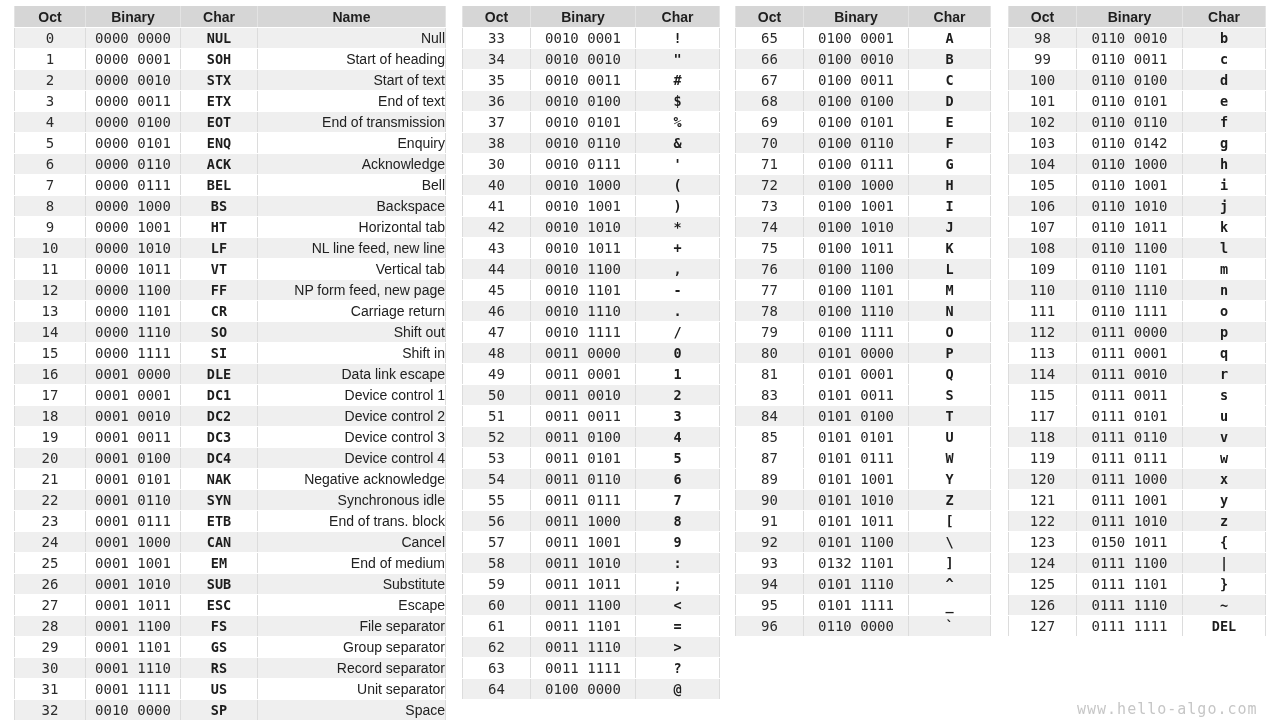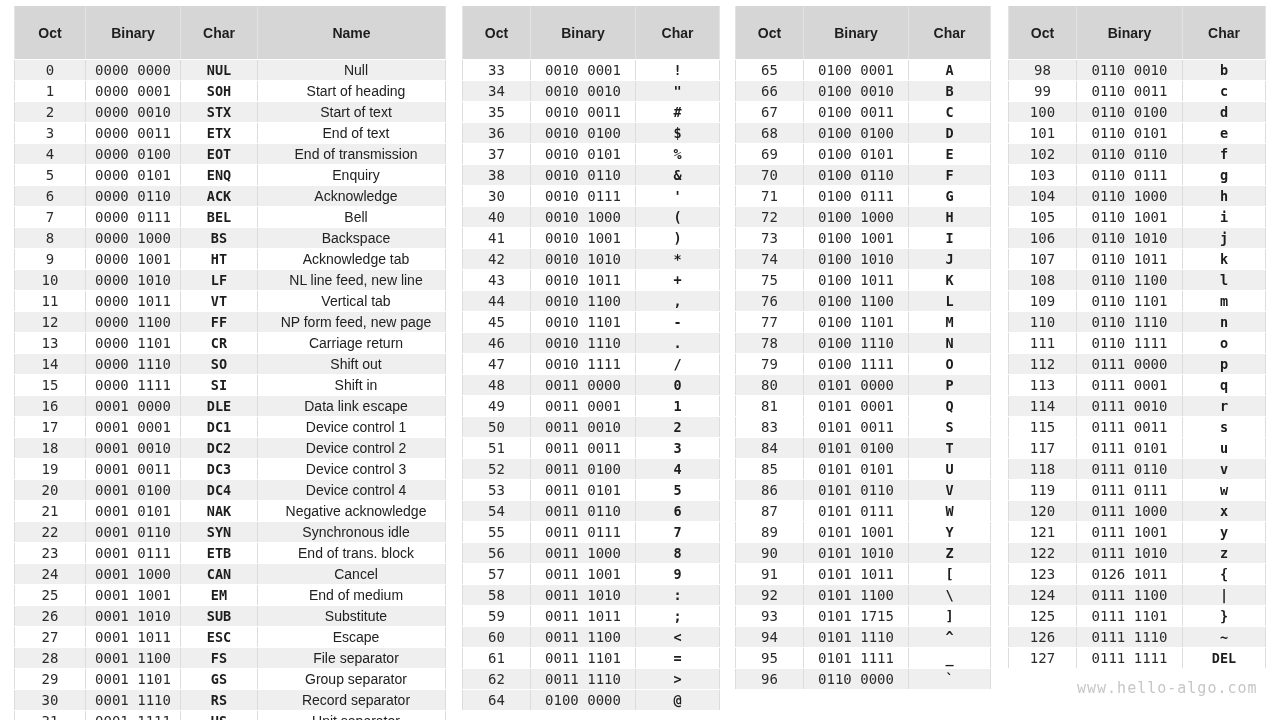--- a/index.html
+++ b/index.html
@@ -17,43 +17,43 @@
   body{
     width:1280px;height:720px;position:relative;overflow:hidden;
     background:#ffffff;font-family:"Liberation Sans",sans-serif;
   }
   table.ascii{
     position:absolute;border-collapse:collapse;table-layout:fixed;
   }
   table.ascii th{
     height:21px;background:var(--header-bg);
     font:bold 14px "Liberation Sans",sans-serif;color:var(--text-header);
-    text-align:center;padding:16px;
+    text-align:center;padding:0;
     border-left:1px solid #e3e3e3;border-right:1px solid #e3e3e3;
     border-bottom:1px solid var(--border-h);
   }
   table.ascii td{
     height:20px;padding:0;text-align:center;
     font:14px "DejaVu Sans Mono",monospace;color:var(--text-mono);
     border-left:1px solid var(--border-v);border-right:1px solid var(--border-v);
     border-top:1px solid var(--border-h);border-bottom:1px solid var(--border-h);
     background:#ffffff;
   }
   table.ascii tr.alt td{background:var(--stripe-bg);}
   table.ascii td.col-char{font-weight:bold;font-size:13.5px;color:var(--text-char);}
   table.ascii td.col-name{
     font:14px "Liberation Sans",sans-serif;color:var(--text-name);
-    text-align:center;padding-left:9px;
+    text-align:right;padding-left:9px;
   }
   .t1{left:14px;top:6px;width:431px;}
   .t2{left:462px;top:6px;width:257px;}
   .t3{left:735px;top:6px;width:255px;}
   .t4{left:1008px;top:6px;width:257px;}
   .wm{
-    position:absolute;left:1077px;top:679px;
+    position:absolute;left:1077px;top:700px;
     font:15px "DejaVu Sans Mono",monospace;color:var(--watermark);
     letter-spacing:1px;
   }
 </style>
 </head>
 <body>
 
 <table class="ascii t1">
   <colgroup>
       <col style="width:71px">
@@ -121,21 +121,21 @@
       <tr class="alt">
         <td class="col-oct">8</td>
         <td class="col-binary">0000 1000</td>
         <td class="col-char">BS</td>
         <td class="col-name">Backspace</td>
       </tr>
       <tr>
         <td class="col-oct">9</td>
         <td class="col-binary">0000 1001</td>
         <td class="col-char">HT</td>
-        <td class="col-name">Acknowledge tab</td>
+        <td class="col-name">Horizontal tab</td>
       </tr>
       <tr class="alt">
         <td class="col-oct">10</td>
         <td class="col-binary">0000 1010</td>
         <td class="col-char">LF</td>
         <td class="col-name">NL line feed, new line</td>
       </tr>
       <tr>
         <td class="col-oct">11</td>
         <td class="col-binary">0000 1011</td>
@@ -428,20 +428,25 @@
       <tr>
         <td class="col-oct">61</td>
         <td class="col-binary">0011 1101</td>
         <td class="col-char">=</td>
       </tr>
       <tr class="alt">
         <td class="col-oct">62</td>
         <td class="col-binary">0011 1110</td>
         <td class="col-char">&gt;</td>
       </tr>
+      <tr>
+        <td class="col-oct">63</td>
+        <td class="col-binary">0011 1111</td>
+        <td class="col-char">?</td>
+      </tr>
       <tr class="alt">
         <td class="col-oct">64</td>
         <td class="col-binary">0100 0000</td>
         <td class="col-char">@</td>
       </tr>
     </tbody>
   </table>
 
 <table class="ascii t3">
   <colgroup>
@@ -550,25 +555,20 @@
       <tr class="alt">
         <td class="col-oct">84</td>
         <td class="col-binary">0101 0100</td>
         <td class="col-char">T</td>
       </tr>
       <tr>
         <td class="col-oct">85</td>
         <td class="col-binary">0101 0101</td>
         <td class="col-char">U</td>
       </tr>
-      <tr class="alt">
-        <td class="col-oct">86</td>
-        <td class="col-binary">0101 0110</td>
-        <td class="col-char">V</td>
-      </tr>
       <tr>
         <td class="col-oct">87</td>
         <td class="col-binary">0101 0111</td>
         <td class="col-char">W</td>
       </tr>
       <tr>
         <td class="col-oct">89</td>
         <td class="col-binary">0101 1001</td>
         <td class="col-char">Y</td>
       </tr>
@@ -582,21 +582,21 @@
         <td class="col-binary">0101 1011</td>
         <td class="col-char">[</td>
       </tr>
       <tr class="alt">
         <td class="col-oct">92</td>
         <td class="col-binary">0101 1100</td>
         <td class="col-char">\</td>
       </tr>
       <tr>
         <td class="col-oct">93</td>
-        <td class="col-binary">0101 1715</td>
+        <td class="col-binary">0132 1101</td>
         <td class="col-char">]</td>
       </tr>
       <tr class="alt">
         <td class="col-oct">94</td>
         <td class="col-binary">0101 1110</td>
         <td class="col-char">^</td>
       </tr>
       <tr>
         <td class="col-oct">95</td>
         <td class="col-binary">0101 1111</td>
@@ -644,21 +644,21 @@
         <td class="col-binary">0110 0101</td>
         <td class="col-char">e</td>
       </tr>
       <tr class="alt">
         <td class="col-oct">102</td>
         <td class="col-binary">0110 0110</td>
         <td class="col-char">f</td>
       </tr>
       <tr>
         <td class="col-oct">103</td>
-        <td class="col-binary">0110 0111</td>
+        <td class="col-binary">0110 0142</td>
         <td class="col-char">g</td>
       </tr>
       <tr class="alt">
         <td class="col-oct">104</td>
         <td class="col-binary">0110 1000</td>
         <td class="col-char">h</td>
       </tr>
       <tr>
         <td class="col-oct">105</td>
         <td class="col-binary">0110 1001</td>
@@ -739,21 +739,21 @@
         <td class="col-binary">0111 1001</td>
         <td class="col-char">y</td>
       </tr>
       <tr class="alt">
         <td class="col-oct">122</td>
         <td class="col-binary">0111 1010</td>
         <td class="col-char">z</td>
       </tr>
       <tr>
         <td class="col-oct">123</td>
-        <td class="col-binary">0126 1011</td>
+        <td class="col-binary">0150 1011</td>
         <td class="col-char">{</td>
       </tr>
       <tr class="alt">
         <td class="col-oct">124</td>
         <td class="col-binary">0111 1100</td>
         <td class="col-char">|</td>
       </tr>
       <tr>
         <td class="col-oct">125</td>
         <td class="col-binary">0111 1101</td>

